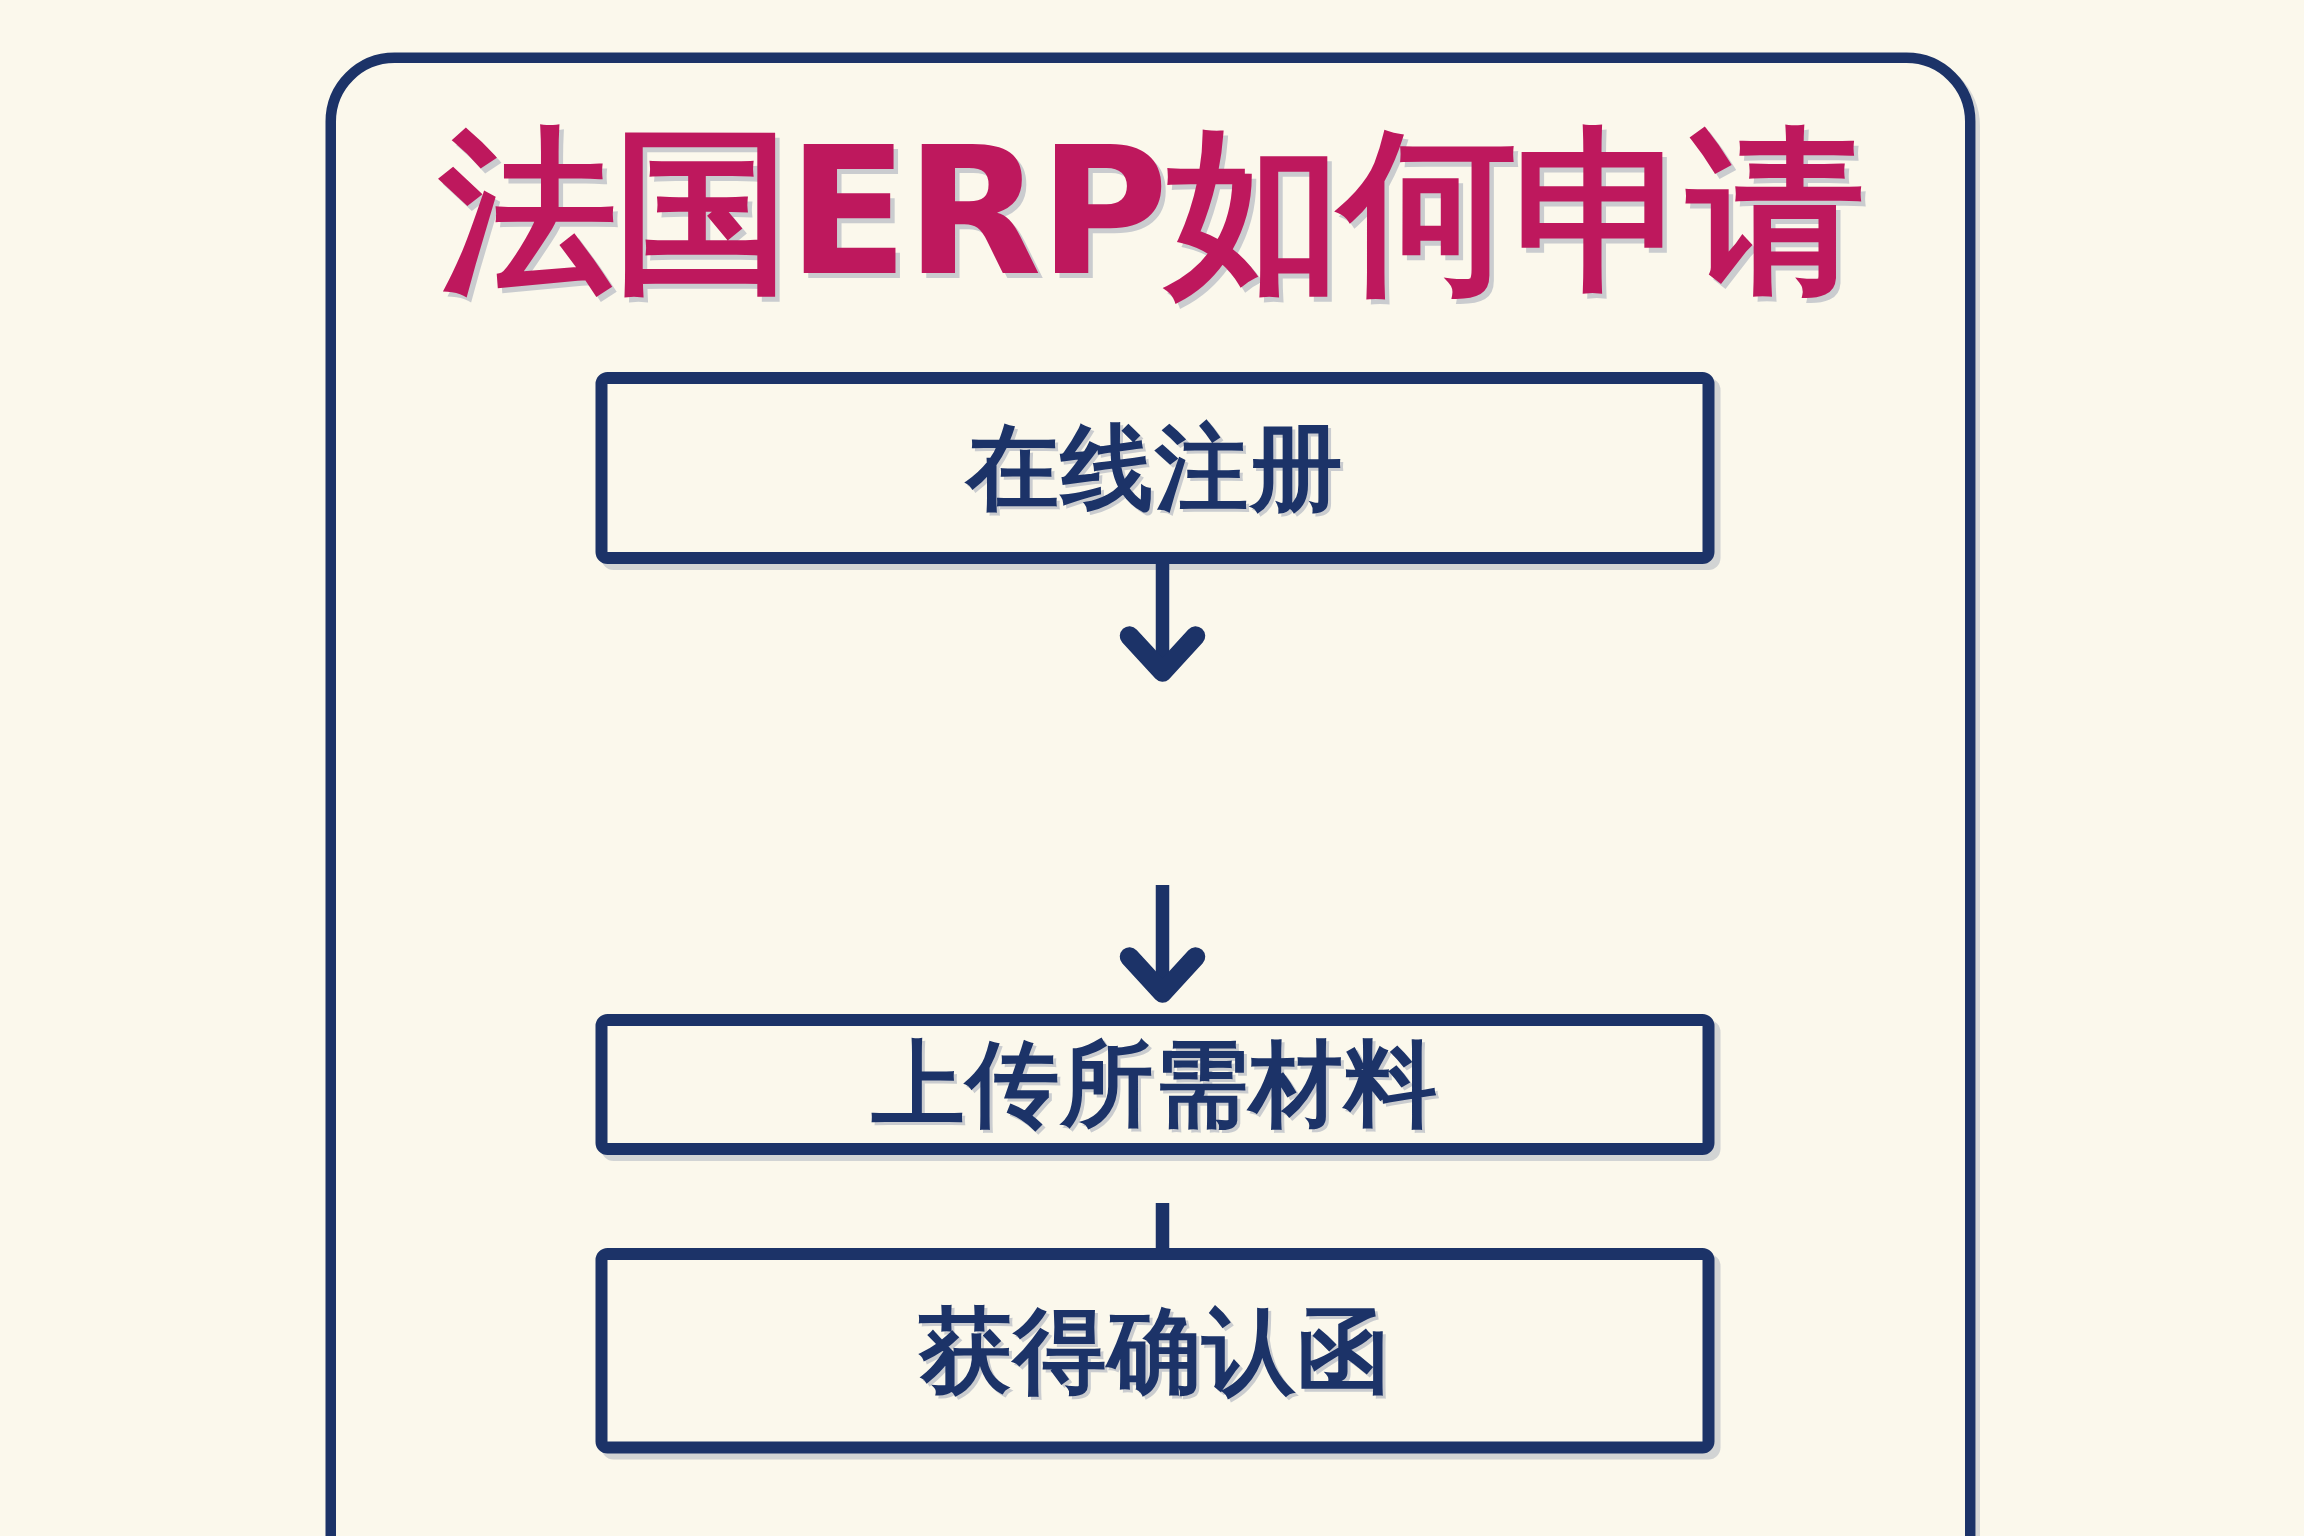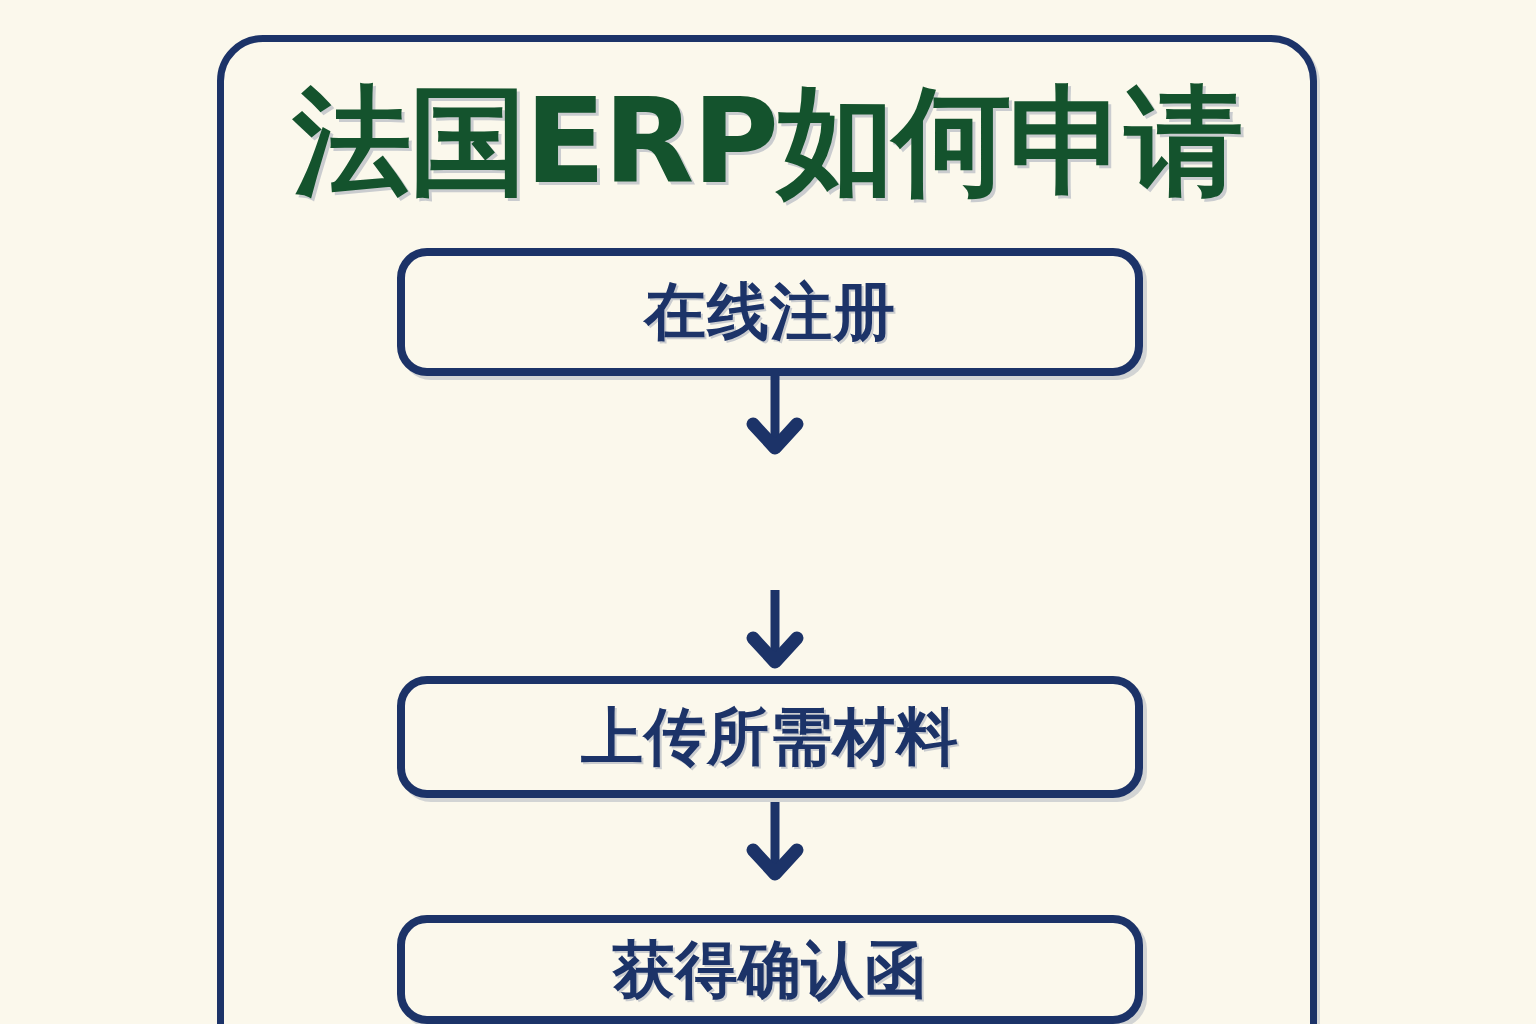--- a/index.html
+++ b/index.html
@@ -40,54 +40,54 @@
   .title {
     position: absolute;
     left: 217px;
     top: 78px;
     width: 1100px;
     text-align: center;
     font-size: 118px;
     line-height: 126px;
     font-weight: 900;
     letter-spacing: -2px;
-    color: #14532d;
+    color: #be185d;
     text-shadow: 3px 3px 0 rgba(28,51,104,0.22);
     white-space: nowrap;
     -webkit-font-smoothing: antialiased;
   }
 
   
   .flow-box {
     position: absolute;
     left: 397px;
     width: 746px;
     box-sizing: border-box;
     border: 8px solid #1C3368;
-    border-radius: 30px;
+    border-radius: 8px;
     background: #FBF8EC;
     display: flex;
     align-items: center;
     justify-content: center;
     box-shadow: 4px 4px 0 rgba(28,51,104,0.18);
   }
   .flow-box .box-label {
     font-size: 62px;
     line-height: 68px;
     font-weight: 900;
     color: #1C3368;
     letter-spacing: 1px;
     text-shadow: 2px 2px 0 rgba(28,51,104,0.22);
     white-space: nowrap;
   }
 
   #box-1 { top: 248px; height: 128px; }
   #box-2 { top: 462px; height: 128px; }
-  #box-3 { top: 676px; height: 122px; }
-  #box-4 { top: 915px; height: 109px; }
+  #box-3 { top: 676px; height: 94px; }
+  #box-4 { top: 832px; height: 137px; }
 
   
   .arrow {
     position: absolute;
     left: 735px;
     width: 80px;
     height: 88px;
     pointer-events: none;
   }
   #arrow-1 { top: 376px; }

